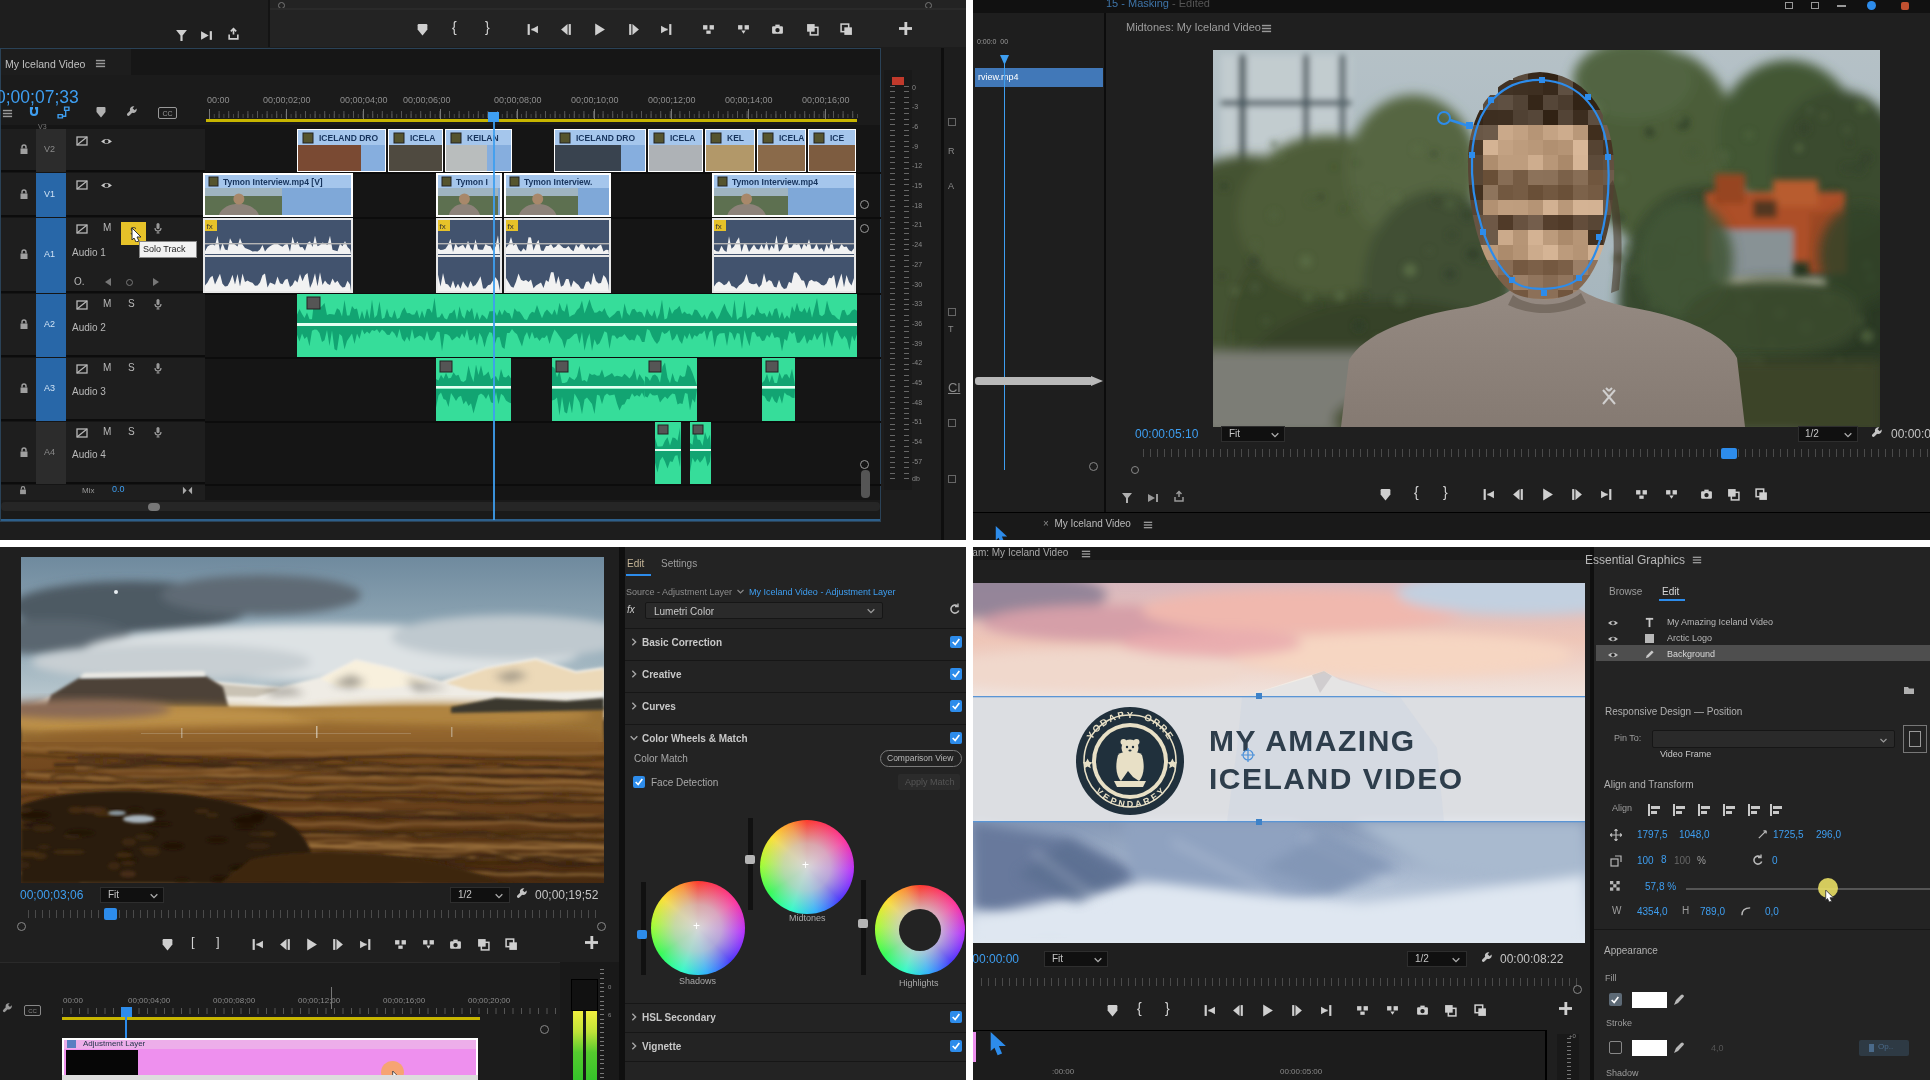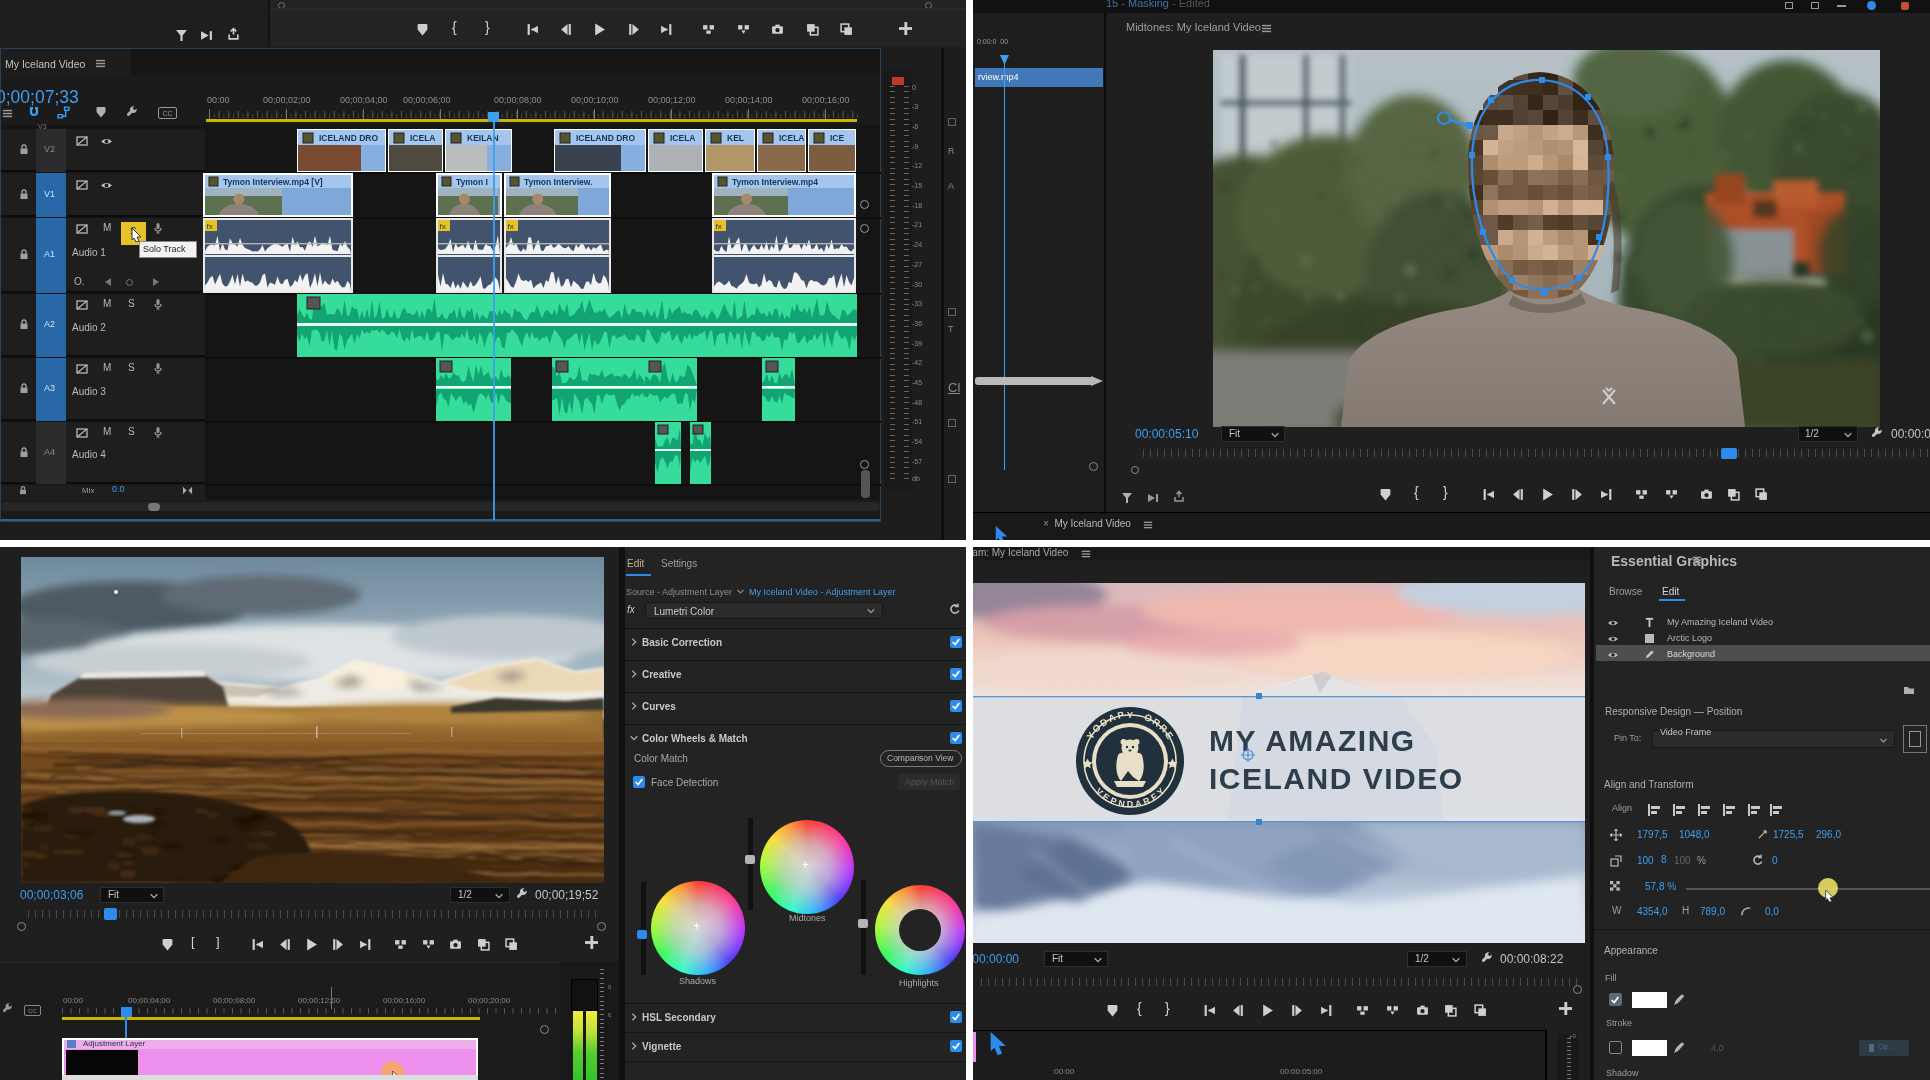--- a/index.html
+++ b/index.html
@@ -2307,21 +2307,21 @@
       <rect x="8" y="26" width="4" height="1" fill="#777"></rect>
       <rect x="8" y="30" width="4" height="1" fill="#777"></rect>
       <rect x="8" y="34" width="4" height="1" fill="#777"></rect>
       <rect x="8" y="38" width="4" height="1" fill="#777"></rect>
       <rect x="8" y="42" width="4" height="1" fill="#777"></rect>
     </svg>
     <div class="tx" style="left:596px;top:486px;font-size:6px;color:#888;font-weight:normal;">+0</div>
     <div class="ab" style="left:0;top:485px;width:3px;height:30px;background:#ee90ee;"></div>
     <div class="ab" style="left:617px;top:0;width:4px;height:533px;background:#0f0f0f;"></div>
     <div class="ab" style="left:621px;top:0;width:336px;height:533px;background:#232323;"></div>
-    <div class="tx" style="left:638px;top:6px;font-size:14px;color:#b8b8b8;font-weight:bold;">Essential Graphics</div>
+    <div class="tx" style="left:612px;top:6px;font-size:12px;color:#b8b8b8;font-weight:normal;">Essential Graphics</div>
     <svg class="ab" style="left:719px;top:8px;" width="10" height="10" viewBox="0 0 12 12">
       <rect x="1" y="2" width="10" height="1.6" fill="#999"></rect>
       <rect x="1" y="5.2" width="10" height="1.6" fill="#999"></rect>
       <rect x="1" y="8.4" width="10" height="1.6" fill="#999"></rect>
     </svg>
     <div class="tx" style="left:636px;top:39px;font-size:10px;color:#9d9d9d;font-weight:normal;">Browse</div>
     <div class="tx" style="left:689px;top:39px;font-size:10px;color:#d8d8d8;font-weight:normal;">Edit</div>
     <div class="ab" style="left:686px;top:52px;width:26px;height:2px;background:#2d8ceb;"></div>
     <div class="ab" style="left:623px;top:98px;width:334px;height:16px;background:#4e4e4e;"></div>
     <svg class="ab" style="left:634px;top:70px;" width="12" height="12" viewBox="0 0 12 12">
@@ -2346,21 +2346,21 @@
     <svg class="ab" style="left:671px;top:102px;" width="11" height="11" viewBox="0 0 12 12">
       <path d="M2,10 L3,7 L8.5,1.5 L10.5,3.5 L5,9 Z" fill="#c8c8c8"></path>
     </svg>
     <div class="tx" style="left:694px;top:102px;font-size:9px;color:#d8d8d8;font-weight:normal;">Background</div>
     <svg class="ab" style="left:930px;top:137px;" width="12" height="12" viewBox="0 0 12 12">
       <path d="M1,3 L5,3 L6,4.5 L11,4.5 L11,10 L1,10 Z" fill="#b0b0b0"></path>
     </svg>
     <div class="tx" style="left:632px;top:159px;font-size:10px;color:#b0b0b0;font-weight:normal;">Responsive Design — Position</div>
     <div class="tx" style="left:641px;top:186px;font-size:9px;color:#9d9d9d;font-weight:normal;">Pin To:</div>
     <div class="ab" style="left:679px;top:183px;width:243px;height:18px;background:#2a2a2a;border:1px solid #161616;border-radius:2px;"></div>
-    <div class="tx" style="left:687px;top:180px;font-size:9px;color:#c8c8c8;font-weight:normal;">Video Frame</div>
+    <div class="tx" style="left:687px;top:202px;font-size:9px;color:#c8c8c8;font-weight:normal;">Video Frame</div>
     <svg class="ab" style="left:906px;top:189px;" width="9" height="9" viewBox="0 0 12 12">
       <path d="M2,4 L6,8 L10,4" stroke="#999" stroke-width="1.6" fill="none"></path>
     </svg>
     <div class="ab" style="left:930px;top:178px;width:24px;height:28px;border:1px solid #777;"></div>
     <div class="ab" style="left:936px;top:184px;width:12px;height:16px;border:1px solid #999;"></div>
     <div class="tx" style="left:631px;top:232px;font-size:10px;color:#b0b0b0;font-weight:normal;">Align and Transform</div>
     <div class="tx" style="left:639px;top:256px;font-size:9px;color:#9d9d9d;font-weight:normal;">Align</div>
     <svg class="ab" style="left:675px;top:256px;" width="14" height="14" viewBox="0 0 14 14">
       <rect x="0" y="1" width="2" height="12" fill="#c8c8c8"></rect>
       <rect x="3" y="3" width="9" height="3" fill="#c8c8c8"></rect>

